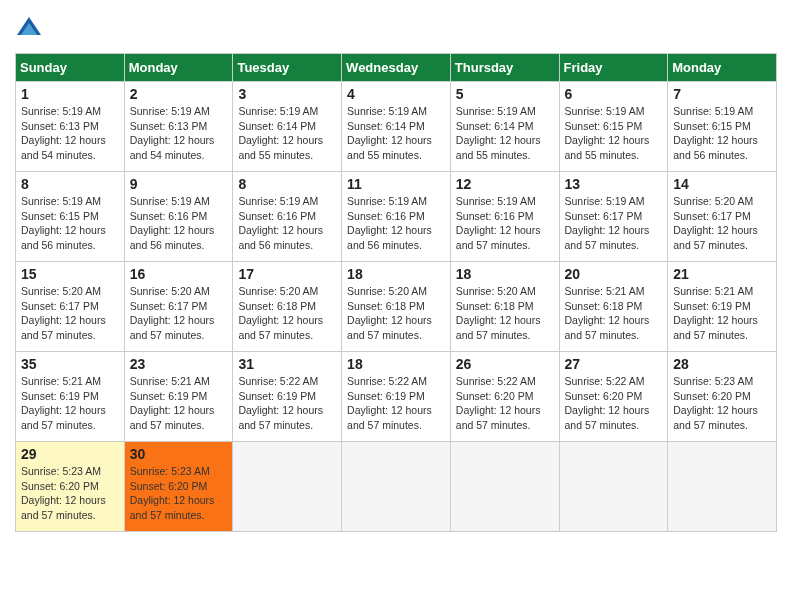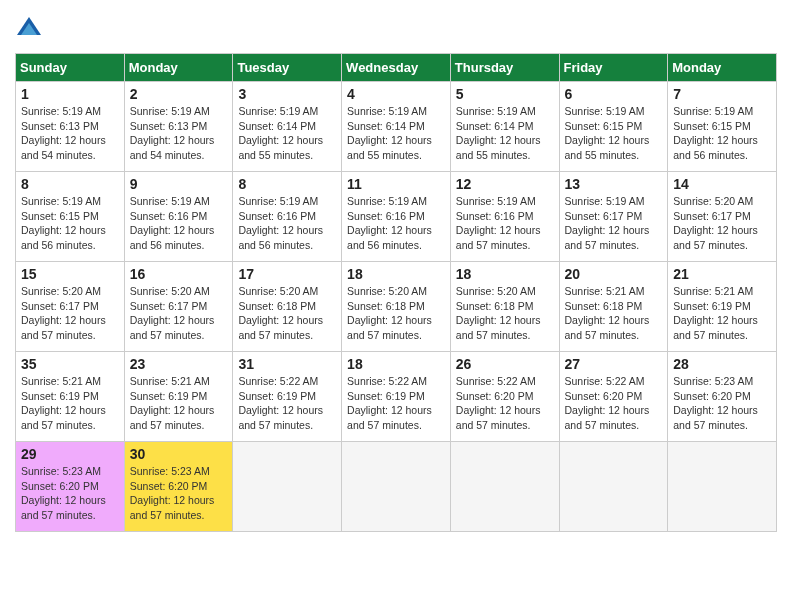--- a/index.html
+++ b/index.html
@@ -234,25 +234,25 @@
         <td>
           <span class="day-number">27</span>
 <div class="day-info">Sunrise: 5:22 AM<br>Sunset: 6:20 PM<br>Daylight: 12 hours and 57 minutes.</div>
         </td>
         <td>
           <span class="day-number">28</span>
 <div class="day-info">Sunrise: 5:23 AM<br>Sunset: 6:20 PM<br>Daylight: 12 hours and 57 minutes.</div>
         </td>
       </tr>
       <tr style="background: rgb(240, 240, 240);">
-        <td style="background: #f0abfc;">
+        <td style="background: #fef9c3;">
           <span class="day-number">29</span>
 <div class="day-info">Sunrise: 5:23 AM<br>Sunset: 6:20 PM<br>Daylight: 12 hours and 57 minutes.</div>
         </td>
-        <td style="background: #fde047;">
+        <td style="background: #f97316;">
           <span class="day-number">30</span>
 <div class="day-info">Sunrise: 5:23 AM<br>Sunset: 6:20 PM<br>Daylight: 12 hours and 57 minutes.</div>
         </td>
         <td class="empty-cell" style="background: rgb(245, 245, 245);"></td>
         <td class="empty-cell" style="background: rgb(245, 245, 245);"></td>
         <td class="empty-cell" style="background: rgb(245, 245, 245);"></td>
         <td class="empty-cell" style="background: rgb(245, 245, 245);"></td>
         <td class="empty-cell" style="background: rgb(245, 245, 245);"></td>
       </tr>
     </tbody>

